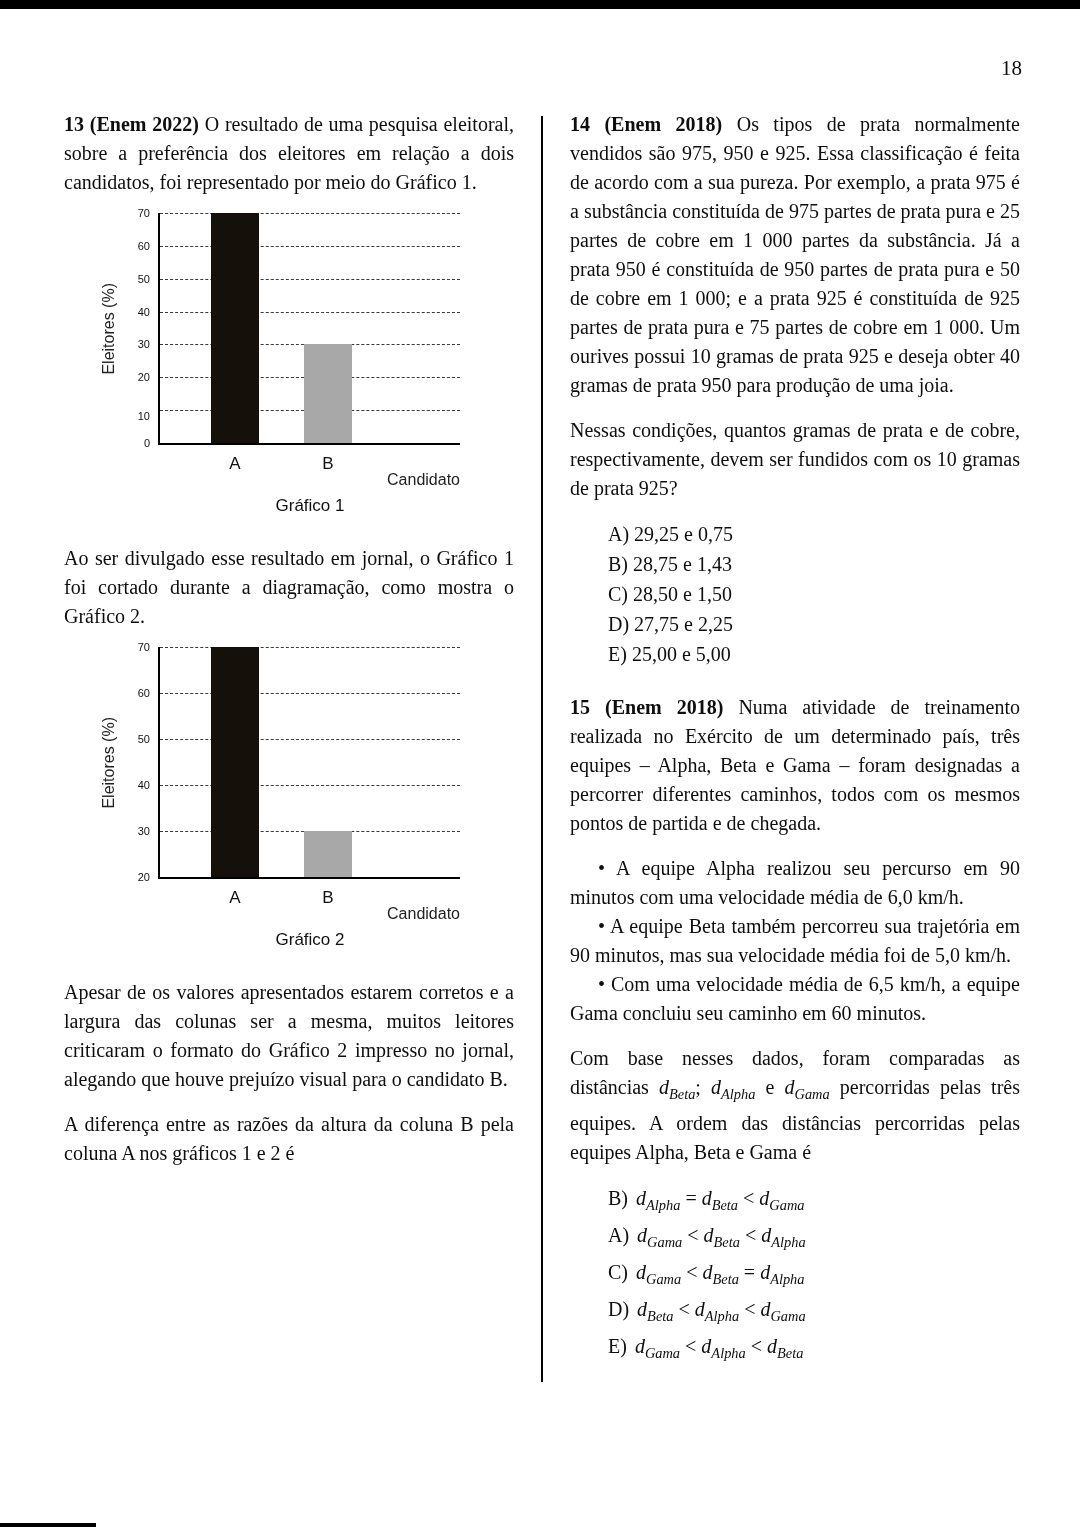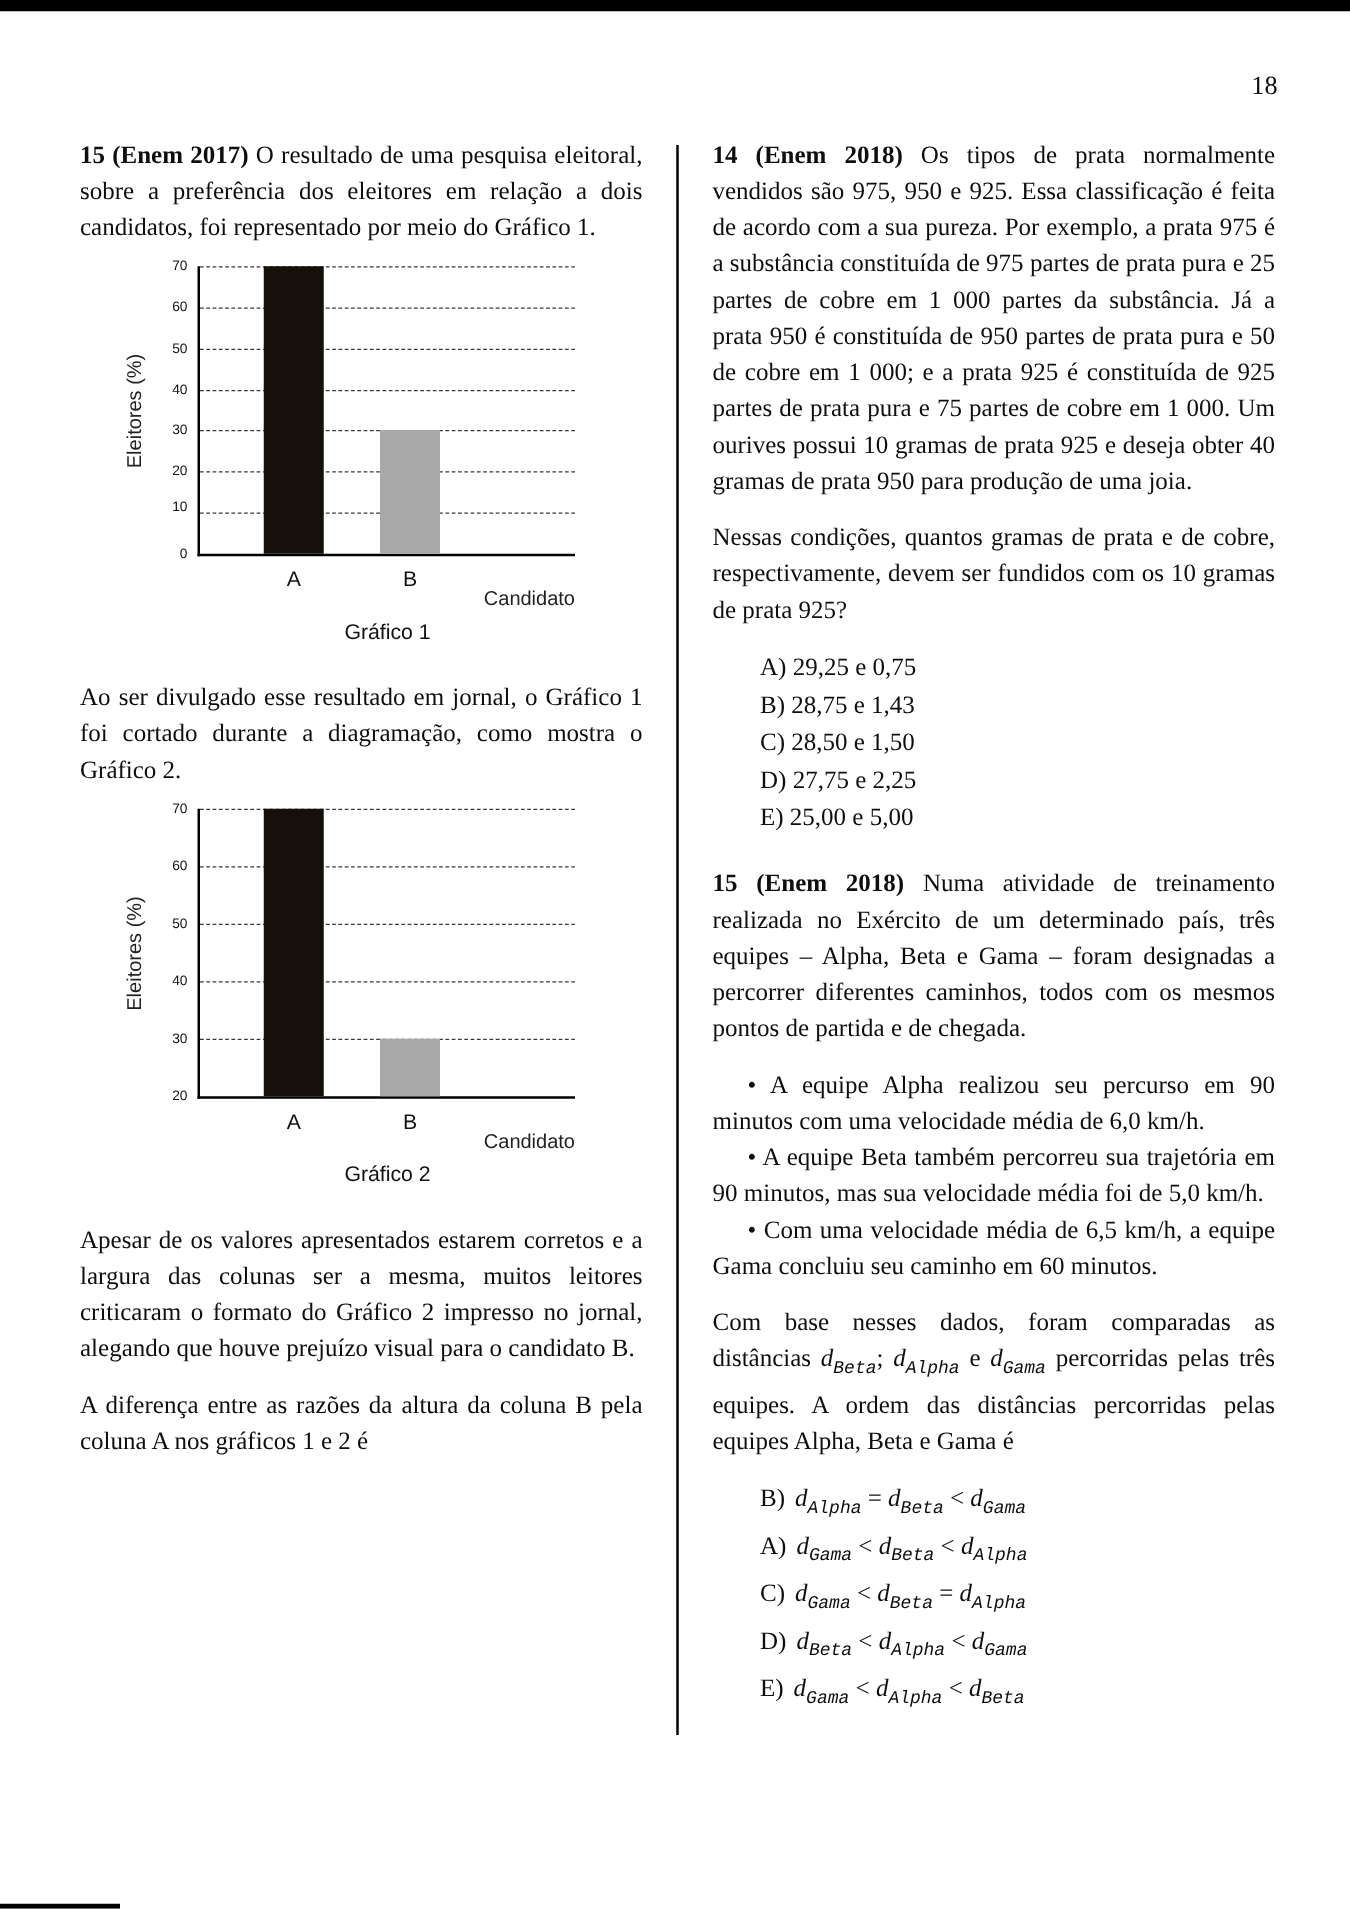--- a/index.html
+++ b/index.html
@@ -14,21 +14,21 @@
   .col{width:450px;font-size:20px;line-height:29px;text-align:justify;}
   .divider{width:2px;background:#000;margin:6px 27px 10px 27px;}
   .para{margin:0 0 16px 0;}
   .qlabel{font-weight:bold;}
   .options{margin:2px 0 24px 38px;line-height:30px;}
   .options .opt{white-space:nowrap;}
   .bullets{margin:0 0 16px 0;}
   .bullet{margin:0;text-indent:28px;}
   .opt-letter{margin-right:8px;}
   .mathline i.mvar, .mathpara i.mvar{font-family:"Liberation Serif",serif;font-style:italic;}
-  sub{font-size:0.72em;font-style:italic;font-family:Liberation Mono, monospace;}
+  sub{font-size:0.72em;font-style:italic;}
 
   
   .chart{margin:8px 0 24px 30px;width:368px;font-family:"Liberation Sans",sans-serif;text-align:left;}
   .chart-body{display:flex;align-items:stretch;}
   .chart-ylabel{width:28px;display:flex;align-items:center;justify-content:center;}
   .chart-ylabel span{writing-mode:vertical-rl;transform:rotate(180deg);font-size:16px;color:#222;white-space:nowrap;}
   .chart-yticks{position:relative;width:36px;}
   .chart-ytick{position:absolute;right:8px;font-size:11px;line-height:20px;color:#111;}
   .chart-plot{position:relative;width:300px;border-left:2px solid #000;border-bottom:2px solid #000;}
   .chart-grid{position:absolute;left:0;right:0;height:0;border-top:1.6px dashed #3a3a3a;}
@@ -41,30 +41,30 @@
 </head>
 <body>
 
 <div class="top-strip"></div>
 <div class="bottom-strip"></div>
 <div class="page-number">18</div>
 
 <div class="content">
 
   <div class="col">
-    <p class="para"><b class="qlabel">15 (Enem 2017)</b> <span>O resultado de uma pesquisa eleitoral, sobre a preferência dos eleitores em relação a dois candidatos, foi representado por meio do Gráfico 1.</span></p>
+    <p class="para"><b class="qlabel">13 (Enem 2022)</b> <span>O resultado de uma pesquisa eleitoral, sobre a preferência dos eleitores em relação a dois candidatos, foi representado por meio do Gráfico 1.</span></p>
 
     <div class="chart">
         <div class="chart-body">
           <div class="chart-ylabel">
             <span>Eleitores (%)</span>
           </div>
           <div class="chart-yticks" style="height: 230px;">
             <div class="chart-ytick" style="bottom: -10px;">0</div>
-            <div class="chart-ytick" style="bottom: 27px;">10</div>
+            <div class="chart-ytick" style="bottom: 17px;">10</div>
             <div class="chart-ytick" style="bottom: 55.7143px;">20</div>
             <div class="chart-ytick" style="bottom: 88.5714px;">30</div>
             <div class="chart-ytick" style="bottom: 121.429px;">40</div>
             <div class="chart-ytick" style="bottom: 154.286px;">50</div>
             <div class="chart-ytick" style="bottom: 187.143px;">60</div>
             <div class="chart-ytick" style="bottom: 220px;">70</div>
           </div>
           <div class="chart-plot" style="height: 230px;">
             <div class="chart-grid" style="top: 197.143px;"></div>
             <div class="chart-grid" style="top: 164.286px;"></div>

